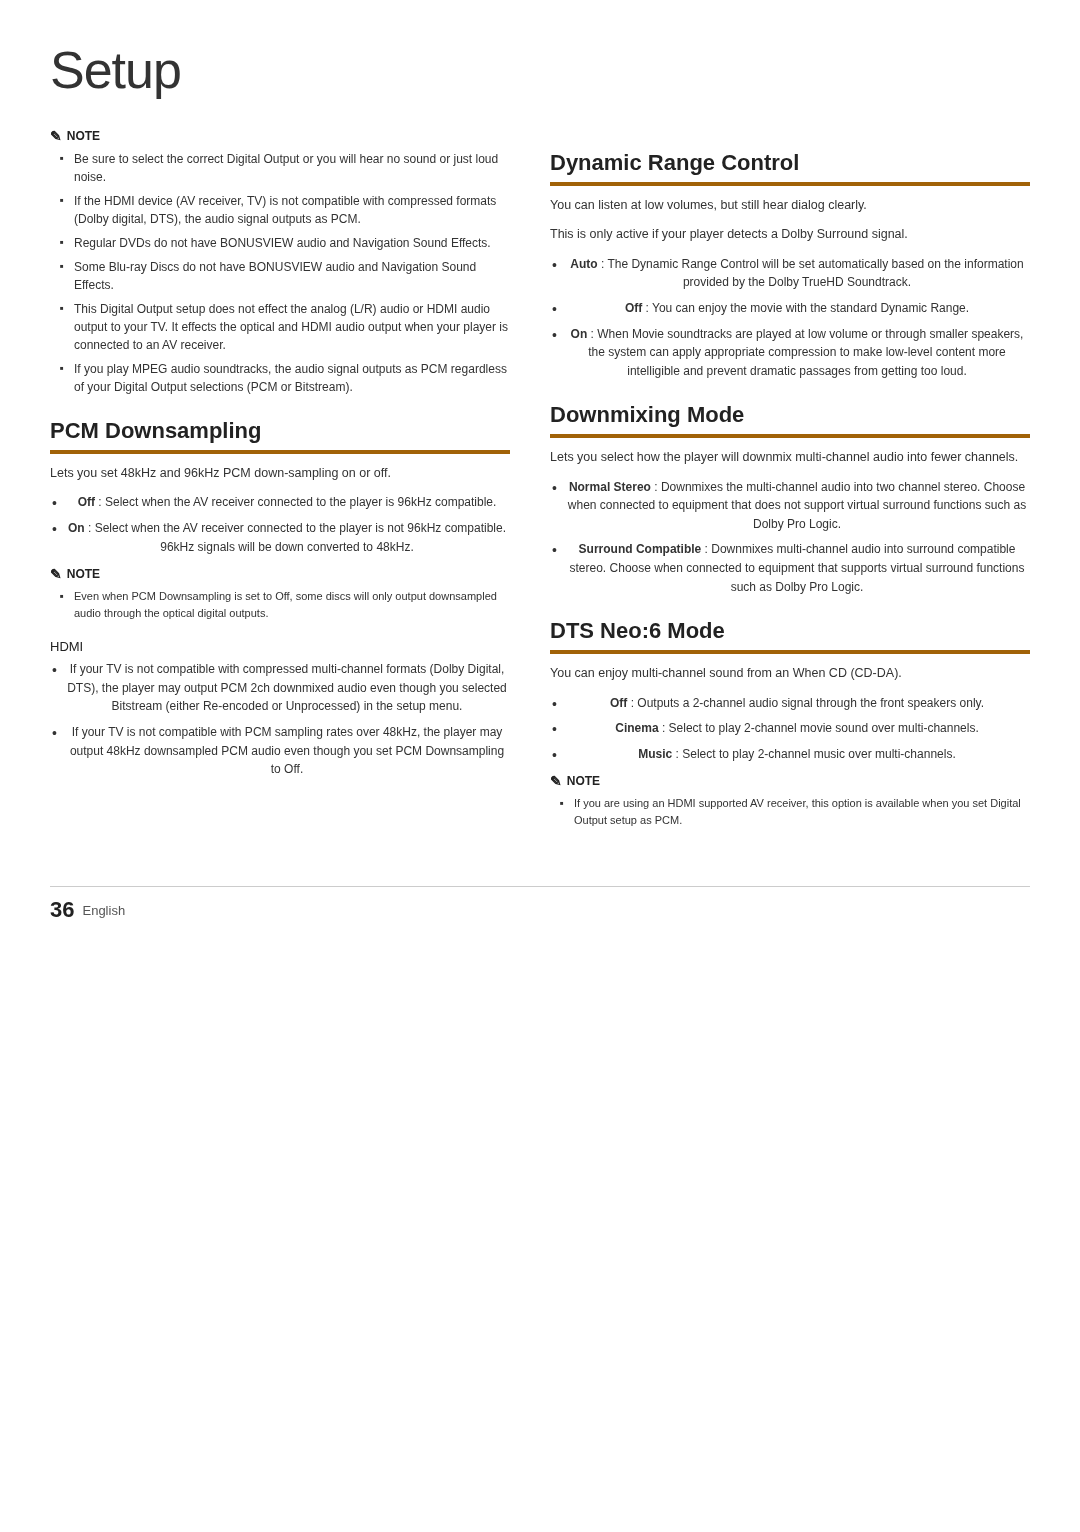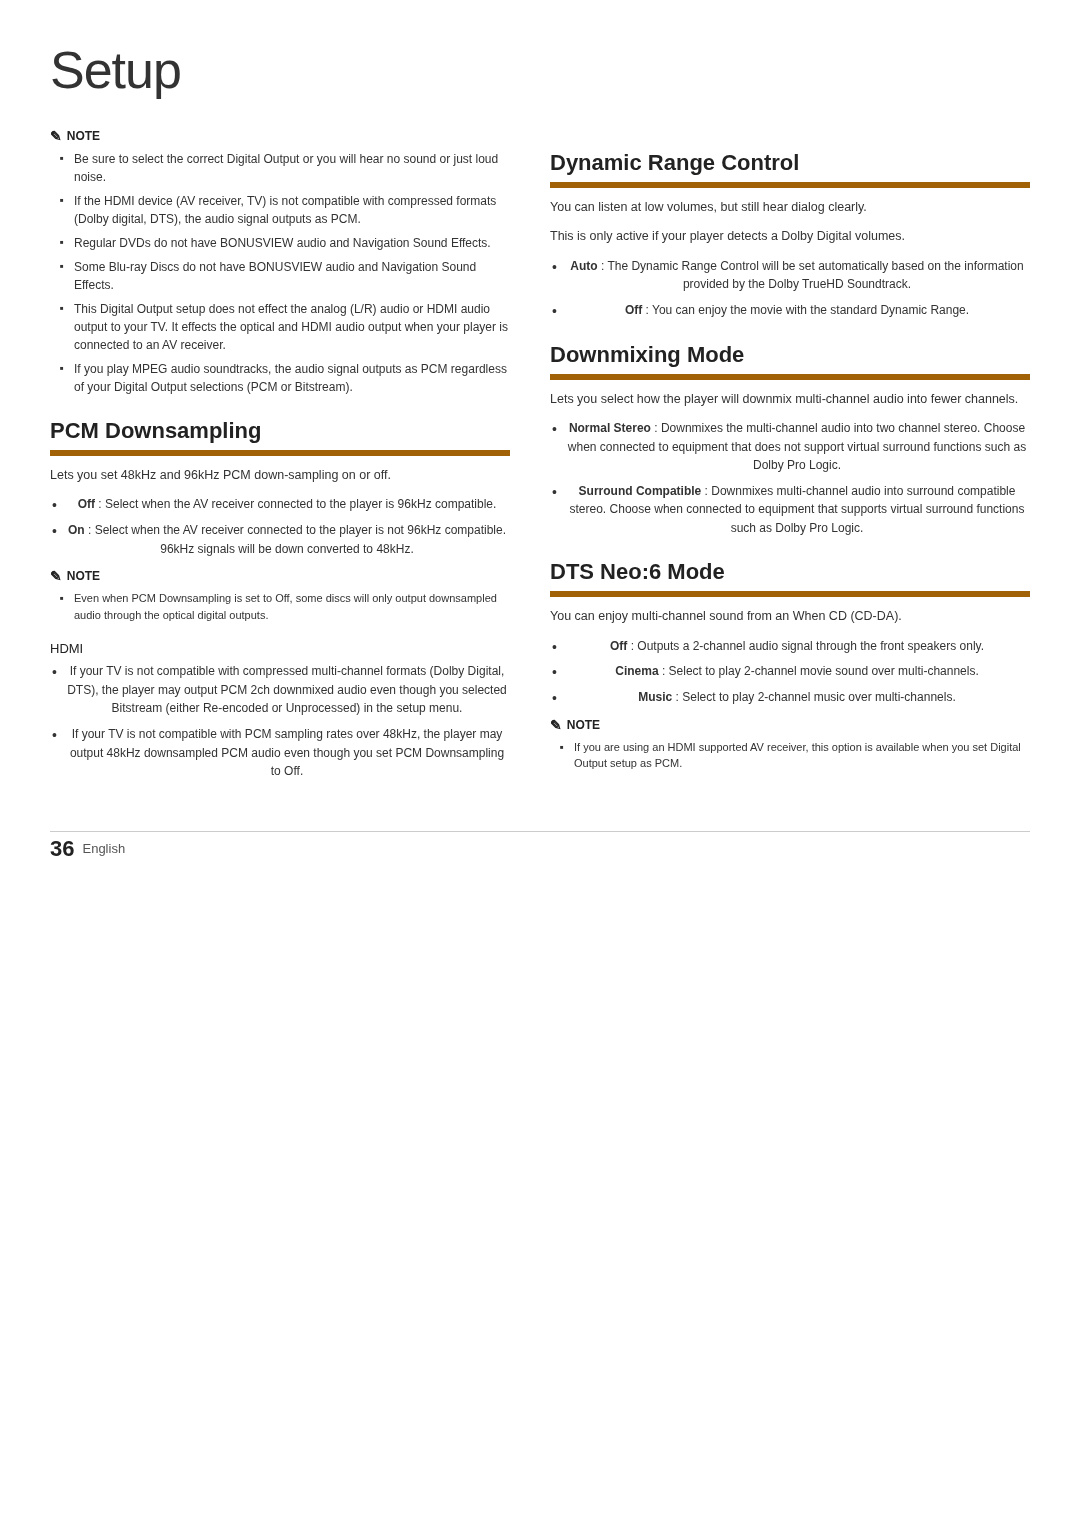--- a/index.html
+++ b/index.html
@@ -62,21 +62,21 @@
       position: absolute;
       left: 0;
       font-size: 6px;
       top: 4px;
       color: #333;
     }
     .section-heading {
       font-size: 22px;
       font-weight: bold;
       color: #222;
-      border-bottom: 6px solid #a16207;
+      border-bottom: 4px solid #a16207;
       padding-bottom: 6px;
       margin-bottom: 10px;
       margin-top: 22px;
     }
     .section-desc {
       font-size: 12.5px;
       line-height: 1.55;
       margin-bottom: 10px;
       color: #333;
     }
@@ -109,21 +109,21 @@
       font-weight: normal;
       font-size: 13px;
       margin-top: 14px;
       margin-bottom: 6px;
     }
     .footer {
       display: flex;
       align-items: center;
       margin-top: 40px;
       border-top: 1px solid #ccc;
-      padding-top: 4px;
+      padding-top: 10px;
     }
     .footer-num {
       font-size: 22px;
       font-weight: bold;
       margin-right: 8px;
     }
     .footer-lang {
       font-size: 13px;
       color: #555;
     }
@@ -185,24 +185,25 @@
         </ul>
       </div>
     </div>
   </div>
 
   <div class="col-right">
 
     <div>
       <h2 class="section-heading">Dynamic Range Control</h2>
       <p class="section-desc">You can listen at low volumes, but still hear dialog clearly.</p>
-      <p class="section-desc">This is only active if your player detects a Dolby Digital volumes.</p>
+      <p class="section-desc">This is only active if your player detects a Dolby Surround signal.</p>
       <ul class="bullet-list">
         <li><b>Auto</b><span> : The Dynamic Range Control will be set automatically based on the information provided by the Dolby TrueHD Soundtrack.</span></li>
         <li><b>Off</b><span> : You can enjoy the movie with the standard Dynamic Range.</span></li>
+        <li><b>On</b><span> : When Movie soundtracks are played at low volume or through smaller speakers, the system can apply appropriate compression to make low-level content more intelligible and prevent dramatic passages from getting too loud.</span></li>
       </ul>
     </div>
 
     <div>
       <h2 class="section-heading">Downmixing Mode</h2>
       <p class="section-desc">Lets you select how the player will downmix multi-channel audio into fewer channels.</p>
       <ul class="bullet-list">
         <li><b>Normal Stereo</b><span> : Downmixes the multi-channel audio into two channel stereo. Choose when connected to equipment that does not support virtual surround functions such as Dolby Pro Logic.</span></li>
         <li><b>Surround Compatible</b><span> : Downmixes multi-channel audio into surround compatible stereo. Choose when connected to equipment that supports virtual surround functions such as Dolby Pro Logic.</span></li>
       </ul>

